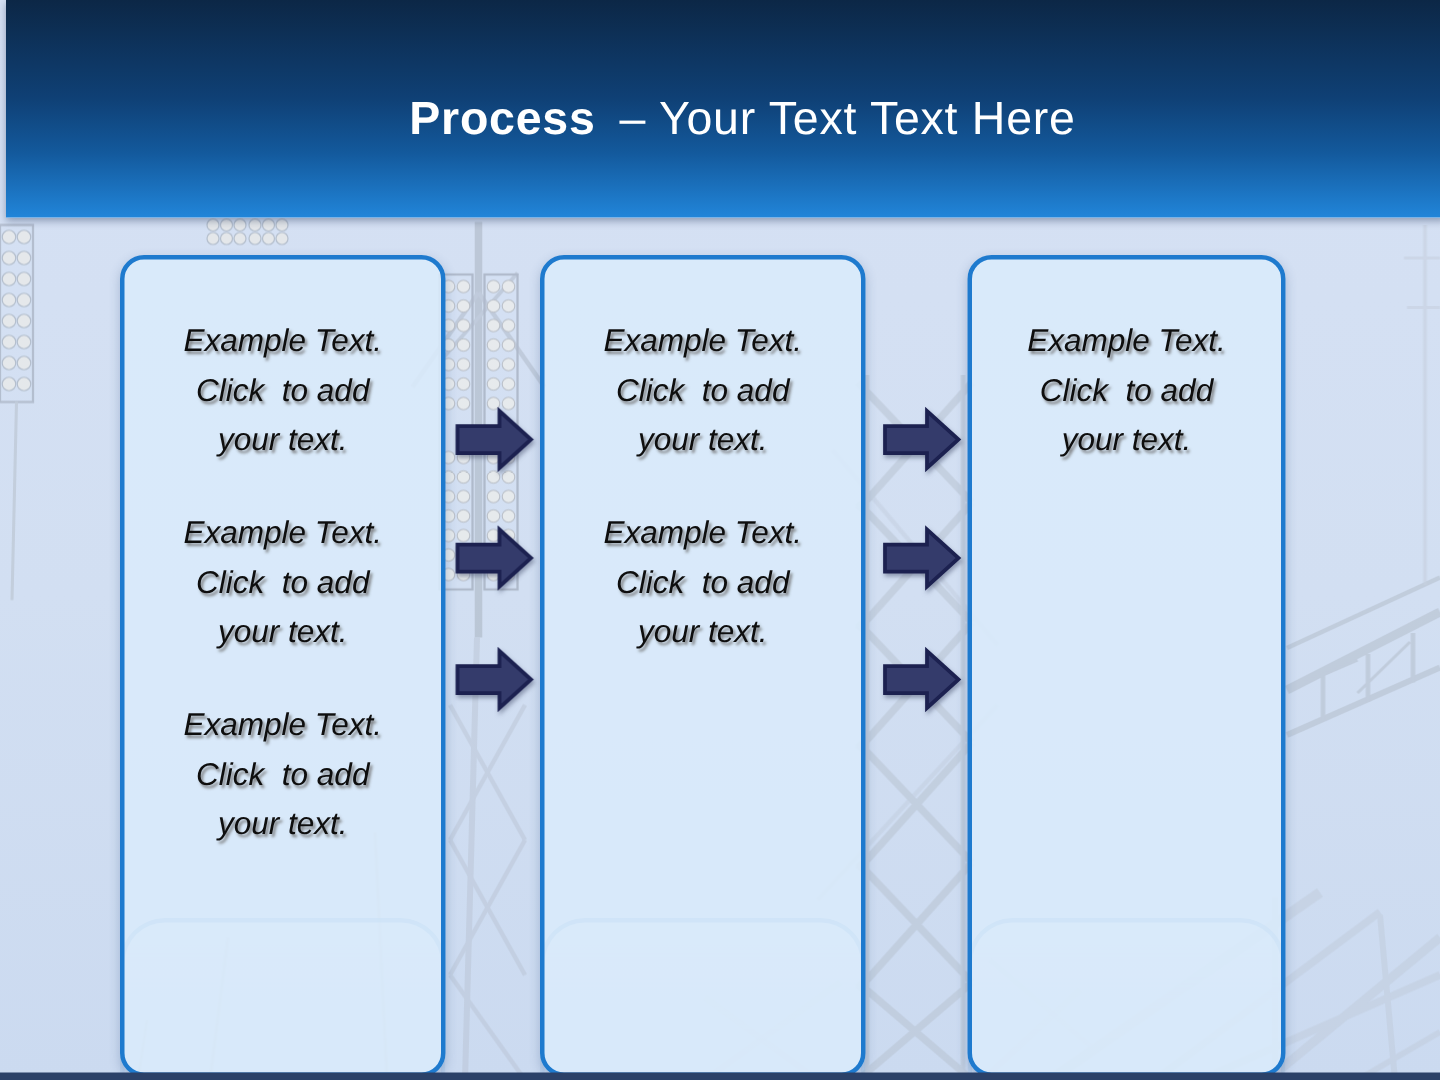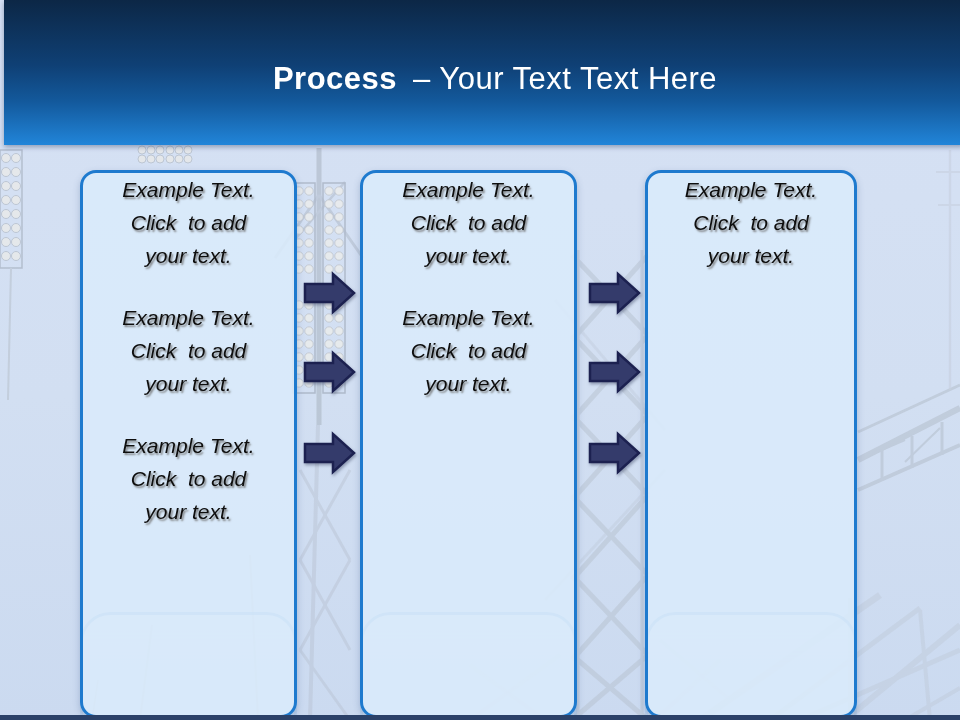--- a/index.html
+++ b/index.html
@@ -27,21 +27,21 @@
   }
   .title-row{display:flex; align-items:baseline; transform:translate(11px,6px); color:var(--title-text);}
   .title-bold{font-weight:700; font-size:31px; letter-spacing:0.5px;}
   .title-regular{font-weight:400; font-size:31px; margin-left:16px; letter-spacing:0.5px;}
   
   .pbox{
     position:absolute; top:170px; height:548px; box-sizing:border-box;
     background:var(--box-fill);
     border:3px solid var(--box-border); border-radius:16px;
     box-shadow:0 3px 7px rgba(60,90,140,0.30);
-    z-index:10;
+    padding-top:38px; z-index:10;
   }
   .box1{left:80px;  width:217px;}
   .box2{left:360px; width:217px;}
   .box3{left:645px; width:212px;}
   .para{
     height:99px; margin:0 0 29px 0;
     font-style:italic; font-size:21px; line-height:33px;
     color:var(--body-text); text-align:center;
     text-shadow:1.5px 2px 2px rgba(110,110,110,0.85);
   }

